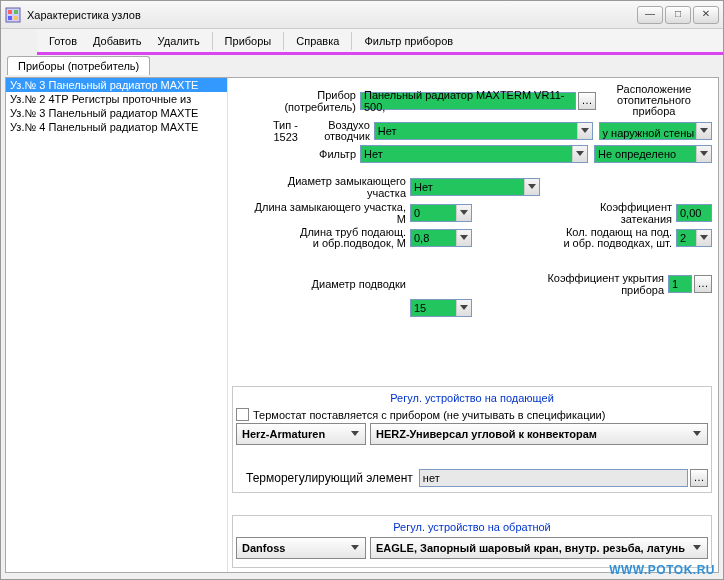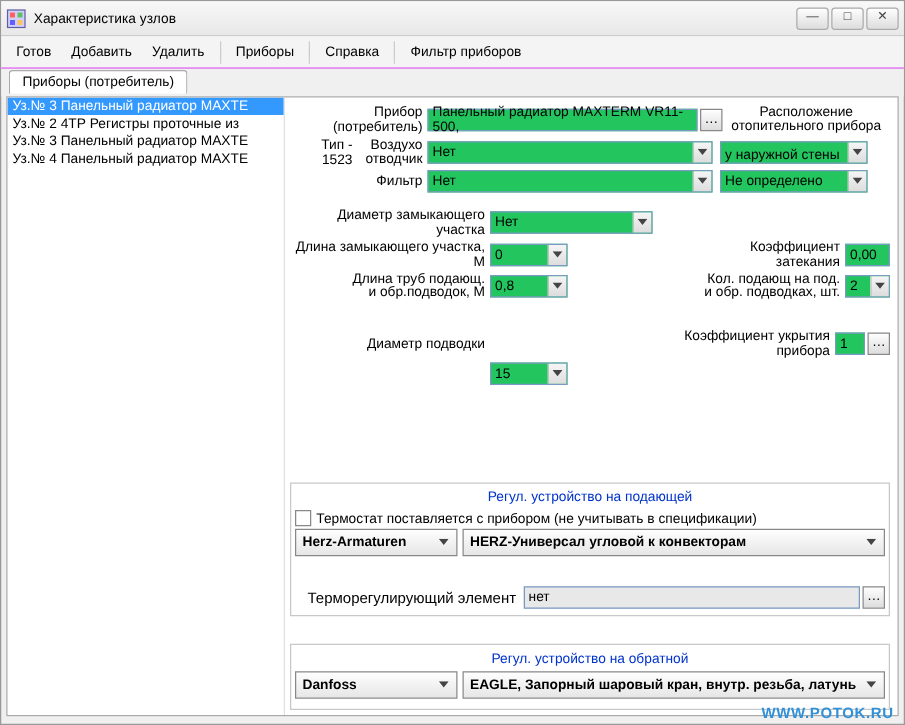--- a/index.html
+++ b/index.html
@@ -3,32 +3,32 @@
 <meta charset="utf-8">
 <style>
 * { box-sizing: border-box; font-family: Tahoma, sans-serif; font-size: 11px; }
 body { margin: 0; background: #fff; }
 .window { width: 724px; height: 580px; border: 1px solid #999; background: #f0f0f0; position: relative; }
 .titlebar { height: 28px; background: linear-gradient(#f8f8f8,#e8e8e8); border-bottom: 1px solid #ccc; display: flex; align-items: center; padding: 0 4px; }
 .titlebar .icon { width: 16px; height: 16px; margin-right: 6px; display: inline-block; }
 .title { flex: 1; }
 .winbtns { display: flex; gap: 2px; }
 .winbtn { width: 26px; height: 18px; border: 1px solid #aaa; border-radius: 3px; background: linear-gradient(#fefefe,#ddd); text-align: center; line-height: 14px; font-size: 10px; color: #444; }
-.menubar { height: 26px; background: #f4f4f4; border-bottom: 1px solid #d946ef; display: flex; align-items: center; padding: 0 4px; }
+.menubar { height: 26px; background: #f4f4f4; border-bottom: 3px solid #d946ef; display: flex; align-items: center; padding: 0 4px; margin-left: 36px; }
 .menuitem { padding: 3px 8px; cursor: default; }
 .msep { width: 1px; height: 18px; background: #ccc; margin: 0 4px; }
 .tabstrip { height: 22px; padding-left: 6px; display: flex; align-items: flex-start; background: #f0f0f0; }
 .tab { background: #fff; border: 1px solid #aaa; border-bottom: none; padding: 3px 10px; border-radius: 3px 3px 0 0; position: relative; top: 1px; }
 .client { position: absolute; left: 4px; right: 4px; top: 76px; bottom: 6px; background: #fff; border: 1px solid #aaa; display: flex; }
 .listpane { width: 222px; border-right: 1px solid #e0e0e0; overflow: hidden; }
 .listitem { padding: 1px 4px; white-space: nowrap; overflow: hidden; }
 .listitem.sel { background: #3399ff; color: #fff; }
 .mainpane { flex: 1; position: relative; }
 .row { display: flex; align-items: center; margin: 2px 0; }
-.lbl { text-align: right; padding-right: 4px; }
+.lbl { text-align: right; padding-right: 4px; margin-left: 18px; }
 .combo, .txt { border: 1px solid #7a9ac3; background: #22c55e; height: 18px; display: flex; align-items: center; padding: 0 3px; position: relative; }
 .combo .arrow { position: absolute; right: 0; top: 0; width: 15px; height: 100%; display: flex; align-items: center; justify-content: center; border-left: 1px solid #ccc; background: linear-gradient(#f5f5f5,#ddd); }
 .dots { width: 18px; height: 18px; border: 1px solid #888; background: linear-gradient(#fefefe,#ddd); text-align: center; line-height: 14px; margin-left: 2px; }
 .section { position: absolute; left: 4px; right: 6px; }
 .grp { border: 1px solid #c8c8c8; background: #fff; padding: 3px; margin-top: 4px; }
 .grphdr { text-align: center; color: #0033cc; padding: 2px 0; }
 .bigcombo { border: 1px solid #888; background: linear-gradient(#fefefe,#e6e6e6); height: 22px; display: flex; align-items: center; padding: 0 5px; position: relative; font-weight: bold; }
 .bigcombo .arrow { position: absolute; right: 2px; top: 2px; width: 16px; height: 16px; display: flex; align-items: center; justify-content: center; }
 .chk { width: 13px; height: 13px; border: 1px solid #888; background: #fff; margin-right: 4px; flex-shrink: 0; }
 .watermark { position: absolute; right: 8px; bottom: 2px; color: #3090d8; font-weight: bold; font-size: 12px; letter-spacing: 0.5px; }

